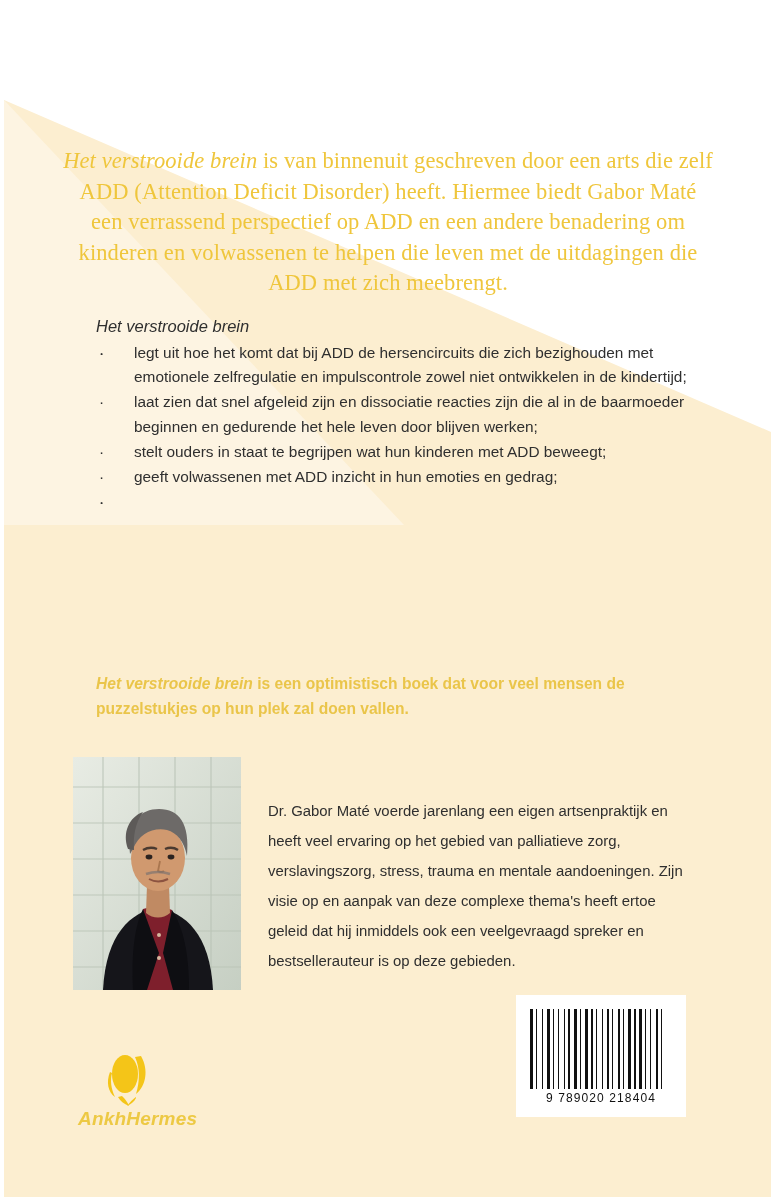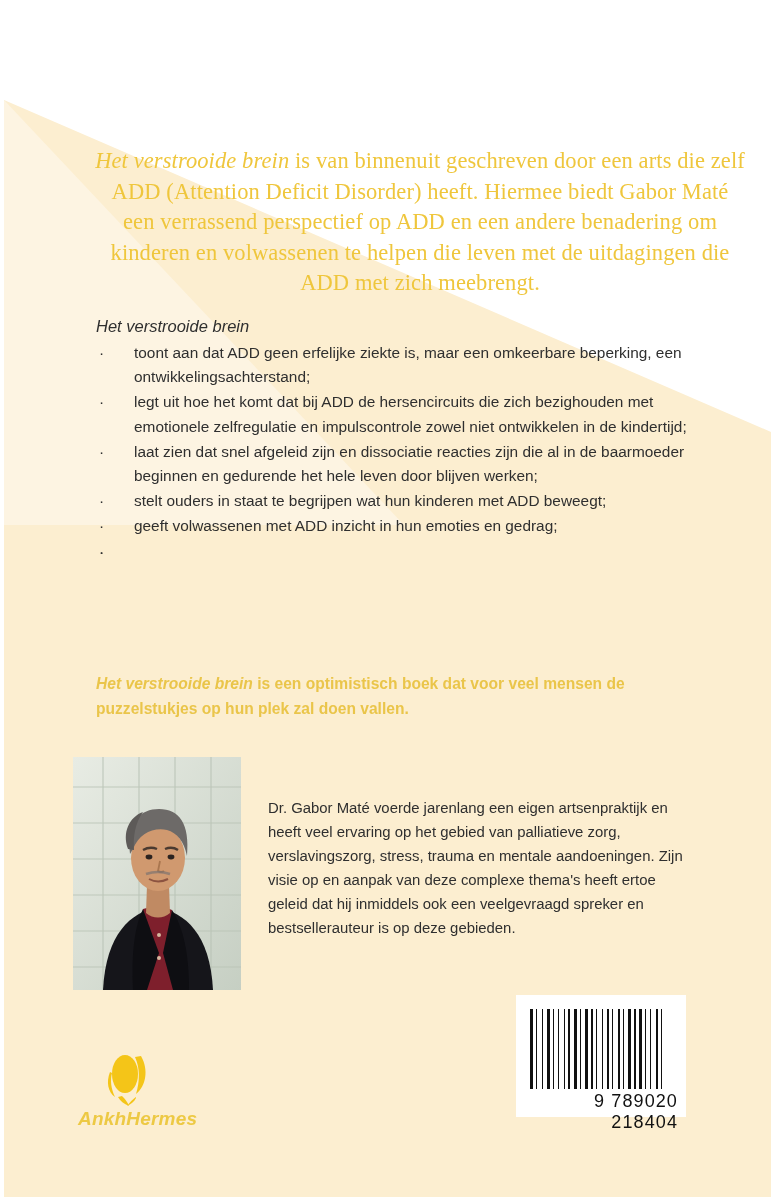--- a/index.html
+++ b/index.html
@@ -57,21 +57,20 @@
     position: absolute;
     left: 62px;
     top: 146px;
     width: 652px;
     text-align: center;
     color: #efc63c;
     font-family: "Liberation Serif", serif;
     font-size: 22.5px;
     line-height: 30.5px;
     letter-spacing: 0.1px;
-    margin-left: 32px;
   }
   .headline .ttl { font-style: italic; }
 
   
   .list-block {
     position: absolute;
     left: 96px;
     top: 314px;
     width: 600px;
   }
@@ -130,21 +129,21 @@
   .photo svg { display: block; }
 
   
   .bio {
     position: absolute;
     left: 268px;
     top: 796px;
     width: 425px;
     color: #2f2f2f;
     font-size: 14.9px;
-    line-height: 24px;
+    line-height: 30px;
   }
 
   
   .logo {
     position: absolute;
     left: 78px;
     top: 1050px;
     width: 140px;
     font-style: italic;
   }
@@ -175,43 +174,43 @@
     height: 80px;
     display: flex;
     align-items: flex-end;
   }
   .bar { background: #111111; height: 100%; }
   .barcode-digits {
     position: absolute;
     left: 8px;
     top: 96px;
     width: 154px;
-    text-align: right;
+    text-align: center;
     color: #111111;
-    font-size: 18px;
+    font-size: 12px;
     font-family: "Liberation Sans", sans-serif;
     letter-spacing: 1.1px;
   }
 </style>
 </head>
 <body>
 
 <div id="cover">
 
   <div class="bg-cream"></div>
   <div class="bg-cream-soft"></div>
 
   <div class="headline">
     <span class="ttl">Het verstrooide brein</span><span> is van binnenuit geschreven door een arts die zelf ADD (Attention Deficit Disorder) heeft. Hiermee biedt Gabor Maté een verrassend perspectief op ADD en een andere benadering om kinderen en volwassenen te helpen die leven met de uitdagingen die ADD met zich meebrengt.</span>
   </div>
 
   <div class="list-block">
     <div class="list-heading">Het verstrooide brein</div>
     <ul class="bullets">
-      <li><span class="dot">·</span><span>toont aan dat ADD geen erfelijke ziekte is, maar een omkeerbare beperking, een ontwikkelingsachterstand;</span></li>
+      <li><span class="dot">·</span></li>
       <li><span class="dot">·</span><span>legt uit hoe het komt dat bij ADD de hersencircuits die zich bezighouden met emotionele zelfregulatie en impulscontrole zowel niet ontwikkelen in de kindertijd;</span></li>
       <li><span class="dot">·</span><span>laat zien dat snel afgeleid zijn en dissociatie reacties zijn die al in de baarmoeder beginnen en gedurende het hele leven door blijven werken;</span></li>
       <li><span class="dot">·</span><span>stelt ouders in staat te begrijpen wat hun kinderen met ADD beweegt;</span></li>
       <li><span class="dot">·</span><span>geeft volwassenen met ADD inzicht in hun emoties en gedrag;</span></li>
       <li><span class="dot">·</span></li>
       <li><span class="dot">·</span></li>
     </ul>
   </div>
 
   <div class="closing">

